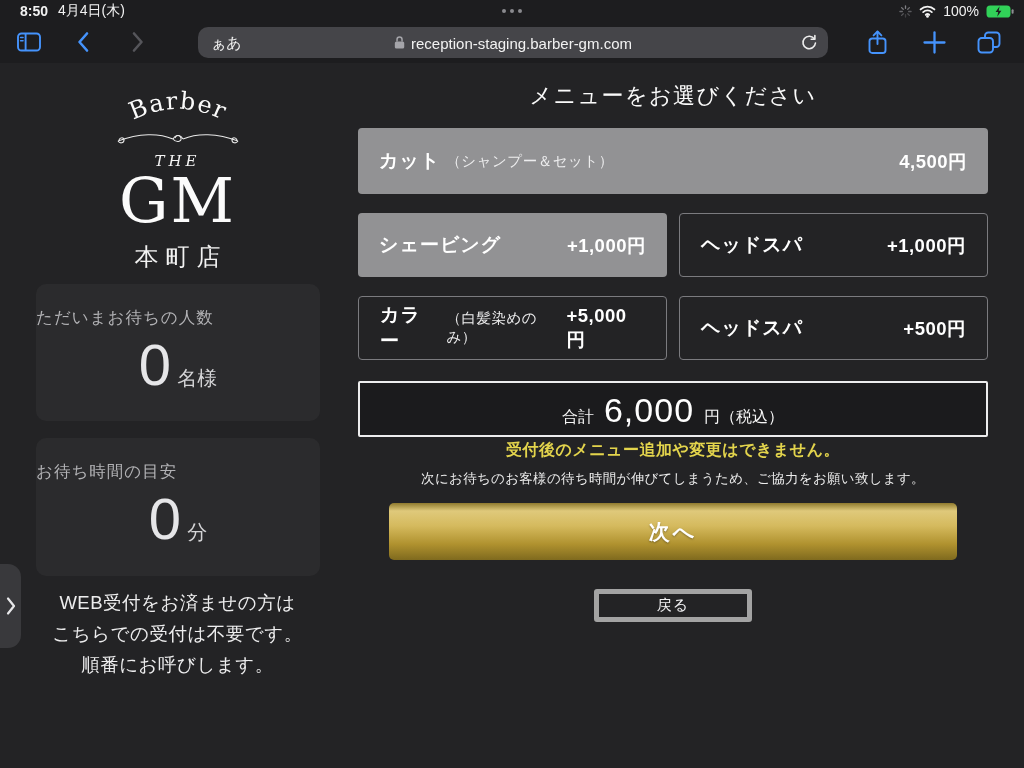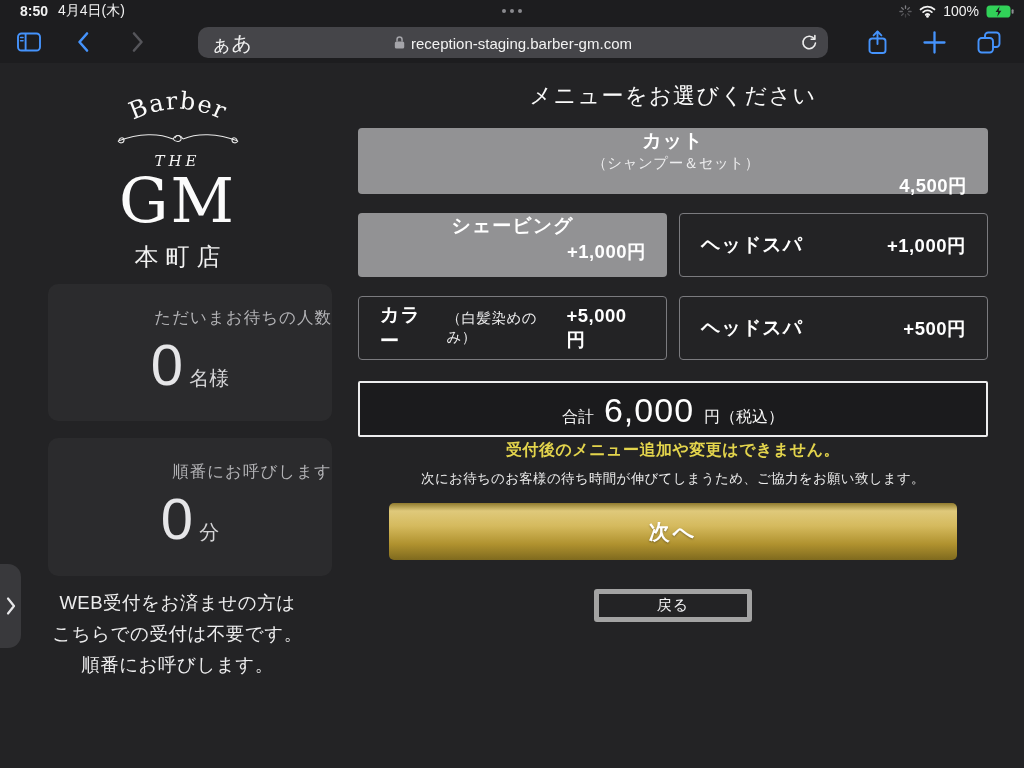--- a/index.html
+++ b/index.html
@@ -14,52 +14,52 @@
   .sb-date { font-weight:500; }
   .sb-dots { position:absolute; left:50%; top:9px; transform:translateX(-50%); display:flex; gap:4px; }
   .sb-dots i { width:4px; height:4px; border-radius:50%; background:#8a8a8e; }
   .sb-right { position:absolute; right:10px; top:0; height:22px; display:flex; align-items:center; gap:7px; color:#f2f2f2; font-size:14px; }
   .sb-batt-pct { font-weight:500; }
 
   
   .toolbar { position:relative; height:41px; background:#1d1d1f; }
   .tb-btn { position:absolute; background:none; border:none; cursor:pointer; display:flex; align-items:center; justify-content:center; }
   .url-pill { position:absolute; left:198px; right:196px; top:5px; height:31px; background:#454549; border-radius:10px; }
-  .pill-reader { position:absolute; left:13px; top:50%; transform:translateY(-50%); font-size:20px; color:#f0f0f0; background:none; border:none; cursor:pointer; }
+  .pill-reader { position:absolute; left:13px; top:50%; transform:translateY(-50%); font-size:15px; color:#f0f0f0; background:none; border:none; cursor:pointer; }
   .pill-center { position:absolute; left:50%; top:50%; transform:translate(-50%,-50%); display:flex; align-items:center; gap:6px; white-space:nowrap; }
   .pill-url { font-size:15px; color:#f2f2f2; }
   .pill-reload { position:absolute; right:10px; top:50%; transform:translateY(-50%); background:none; border:none; cursor:pointer; display:flex; }
 
   
   .app { position:relative; display:flex; height:705px; background:#232325; color:#fff; }
 
   
   .sidebar { position:relative; width:355px; flex:0 0 355px; }
   .logo { position:absolute; top:24px; left:0; right:0; text-align:center; color:#fff; }
   .logo-the { font-family:"DejaVu Serif", serif; font-size:15px; letter-spacing:4px; margin-top:1px; color:#f5f5f5;font-style:italic; }
   .logo-gm { font-family:"DejaVu Serif", serif; font-size:62px; line-height:1.0; letter-spacing:2px; color:#fbfbfb; }
   .logo-branch { font-family:"DejaVu Serif", serif; font-size:24px; letter-spacing:7px; margin-top:9px; text-indent:7px; color:#f2f2f2; }
-  .side-card { position:absolute; left:48px; width:284px; background:#2b2b2d; border-radius:10px; text-align:right; }
+  .side-card { position:absolute; left:36px; width:284px; background:#2b2b2d; border-radius:10px; text-align:left; }
   .side-card.waiting { top:221px; height:137px; }
   .side-card.wait-time { top:375px; height:138px; }
   .card-title { margin-top:23px; font-size:16.5px; color:#b2b2b5; letter-spacing:1px; }
   .card-value-row { margin-top:4px; display:flex; justify-content:center; align-items:baseline; gap:6px; }
   .card-value { font-size:58px; font-weight:400; color:#e6e6e8; line-height:1.1; }
   .card-unit { font-size:20px; color:#d4d4d6; }
   .side-note { position:absolute; top:524px; left:0; right:0; text-align:center; font-size:18.5px; line-height:31px; color:#ededee; letter-spacing:0.5px; }
   .drawer-handle { position:absolute; left:0; top:501px; width:21px; height:84px; background:#39393c; border-radius:0 13px 13px 0; border:none; cursor:pointer; display:flex; align-items:center; justify-content:center; padding:0; }
 
   
   .content { flex:1; }
   .content-inner { width:630px; margin-left:3px; }
   .page-heading { margin-top:18px; text-align:center; font-size:22px; font-weight:500; letter-spacing:1.5px; color:#fafafa; }
   .menu-grid { margin-top:17px; display:grid; grid-template-columns:1fr 1fr; column-gap:12px; row-gap:19px; }
   .menu-btn { display:flex; align-items:center; padding:0 21px; height:64px; border-radius:4px; background:transparent; border:1px solid #7b7b7f; color:#fff; cursor:pointer; font-family:inherit; text-align:left; }
   .menu-btn.full { grid-column:1 / span 2; height:66px; }
-  .menu-btn.selected { background:#929294; border:none;flex-direction:column; }
+  .menu-btn.selected { background:#929294; border:none; }
   .m-name { font-size:19px; font-weight:700; letter-spacing:1px; color:#fff; }
   .m-note { font-size:14.5px; font-weight:400; color:#ededee; margin-left:6px; letter-spacing:0.5px; }
   .m-price { margin-left:auto; font-size:18.5px; font-weight:700; color:#fff; letter-spacing:0.5px; }
 
   .total-box { margin-top:21px; height:56px; border:2px solid #ededee; border-radius:2px; background:#1b1b1d; display:flex; align-items:baseline; justify-content:center; padding-top:8px; }
   .total-label { font-size:16px; color:#f5f5f5; }
   .total-amount { font-size:34px; font-weight:400; color:#fdfdfd; margin:0 10px; letter-spacing:1px; }
   .total-suffix { font-size:16px; color:#f5f5f5; }
 
   .warning { margin-top:3px; text-align:center; font-size:16px; font-weight:700; color:#e3d44c; letter-spacing:0.5px; }
@@ -208,21 +208,21 @@
 
       <div class="side-card waiting">
         <div class="card-title">ただいまお待ちの人数</div>
         <div class="card-value-row">
           <span class="card-value">0</span>
           <span class="card-unit">名様</span>
         </div>
       </div>
 
       <div class="side-card wait-time">
-        <div class="card-title">順番にお呼びします</div>
+        <div class="card-title">お待ち時間の目安</div>
         <div class="card-value-row">
           <span class="card-value">0</span>
           <span class="card-unit">分</span>
         </div>
       </div>
 
       <div class="side-note">
         <div>WEB受付をお済ませの方は</div>
         <div>こちらでの受付は不要です。</div>
         <div>順番にお呼びします。</div>

